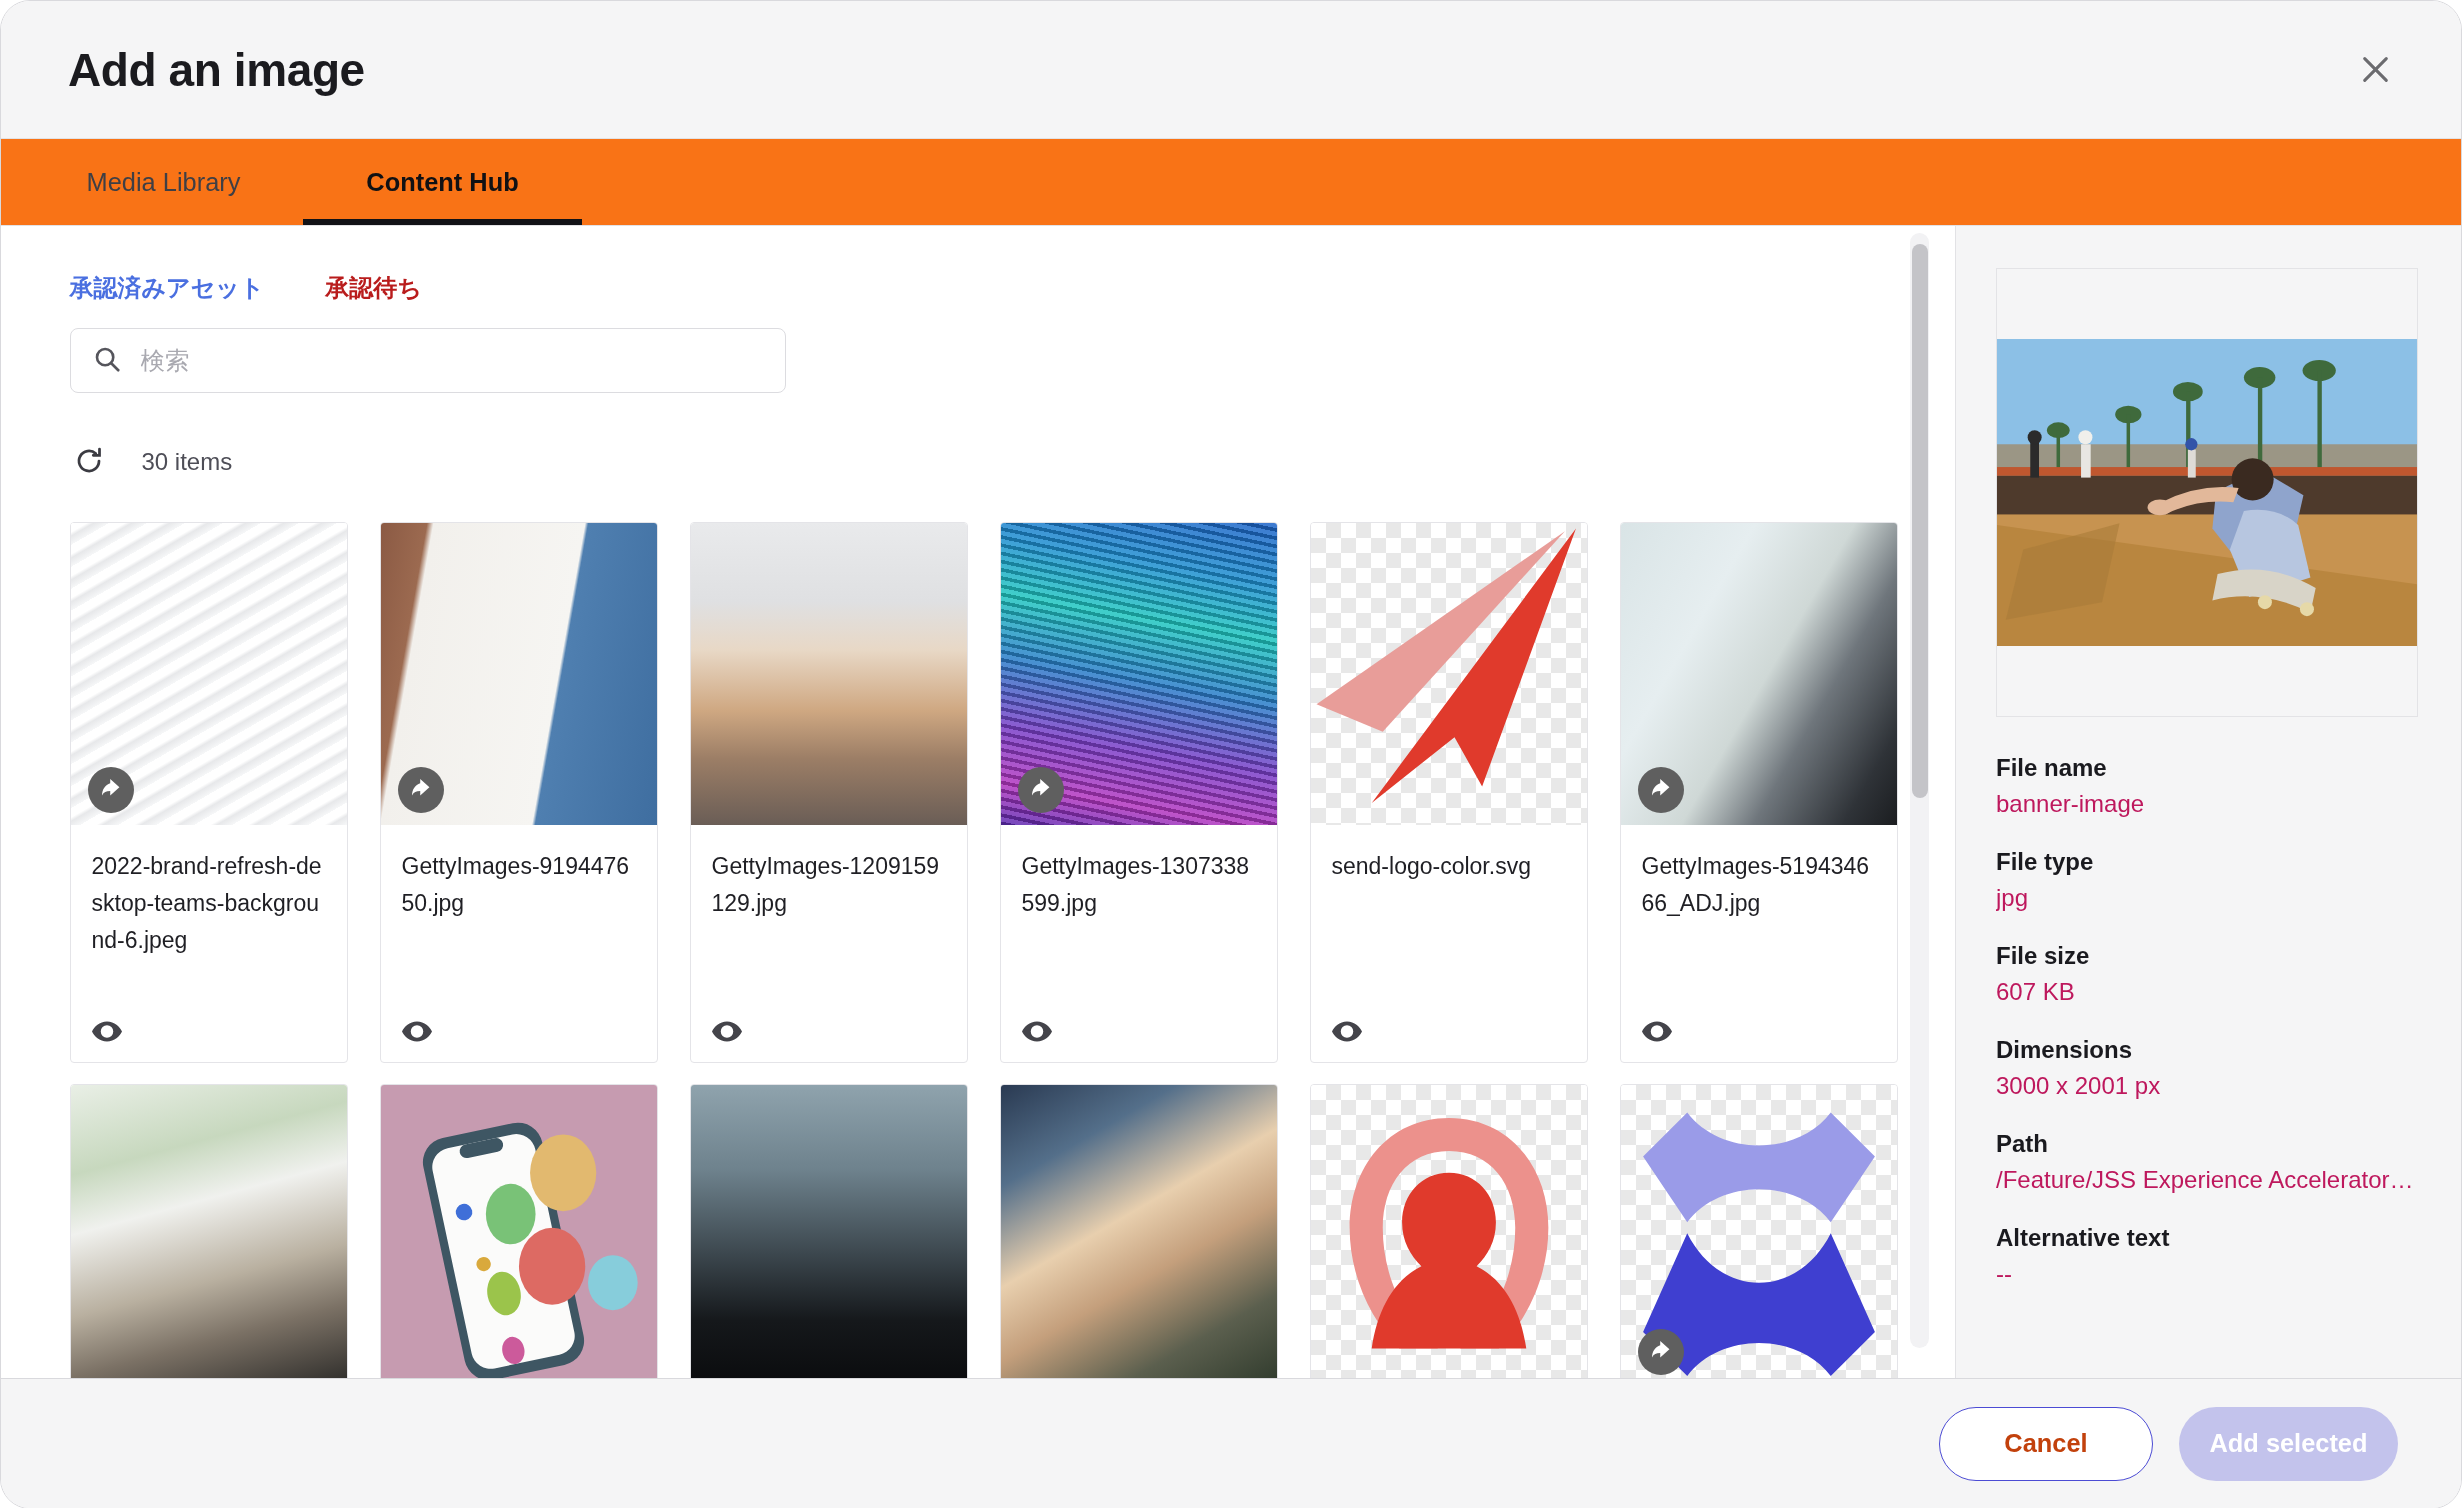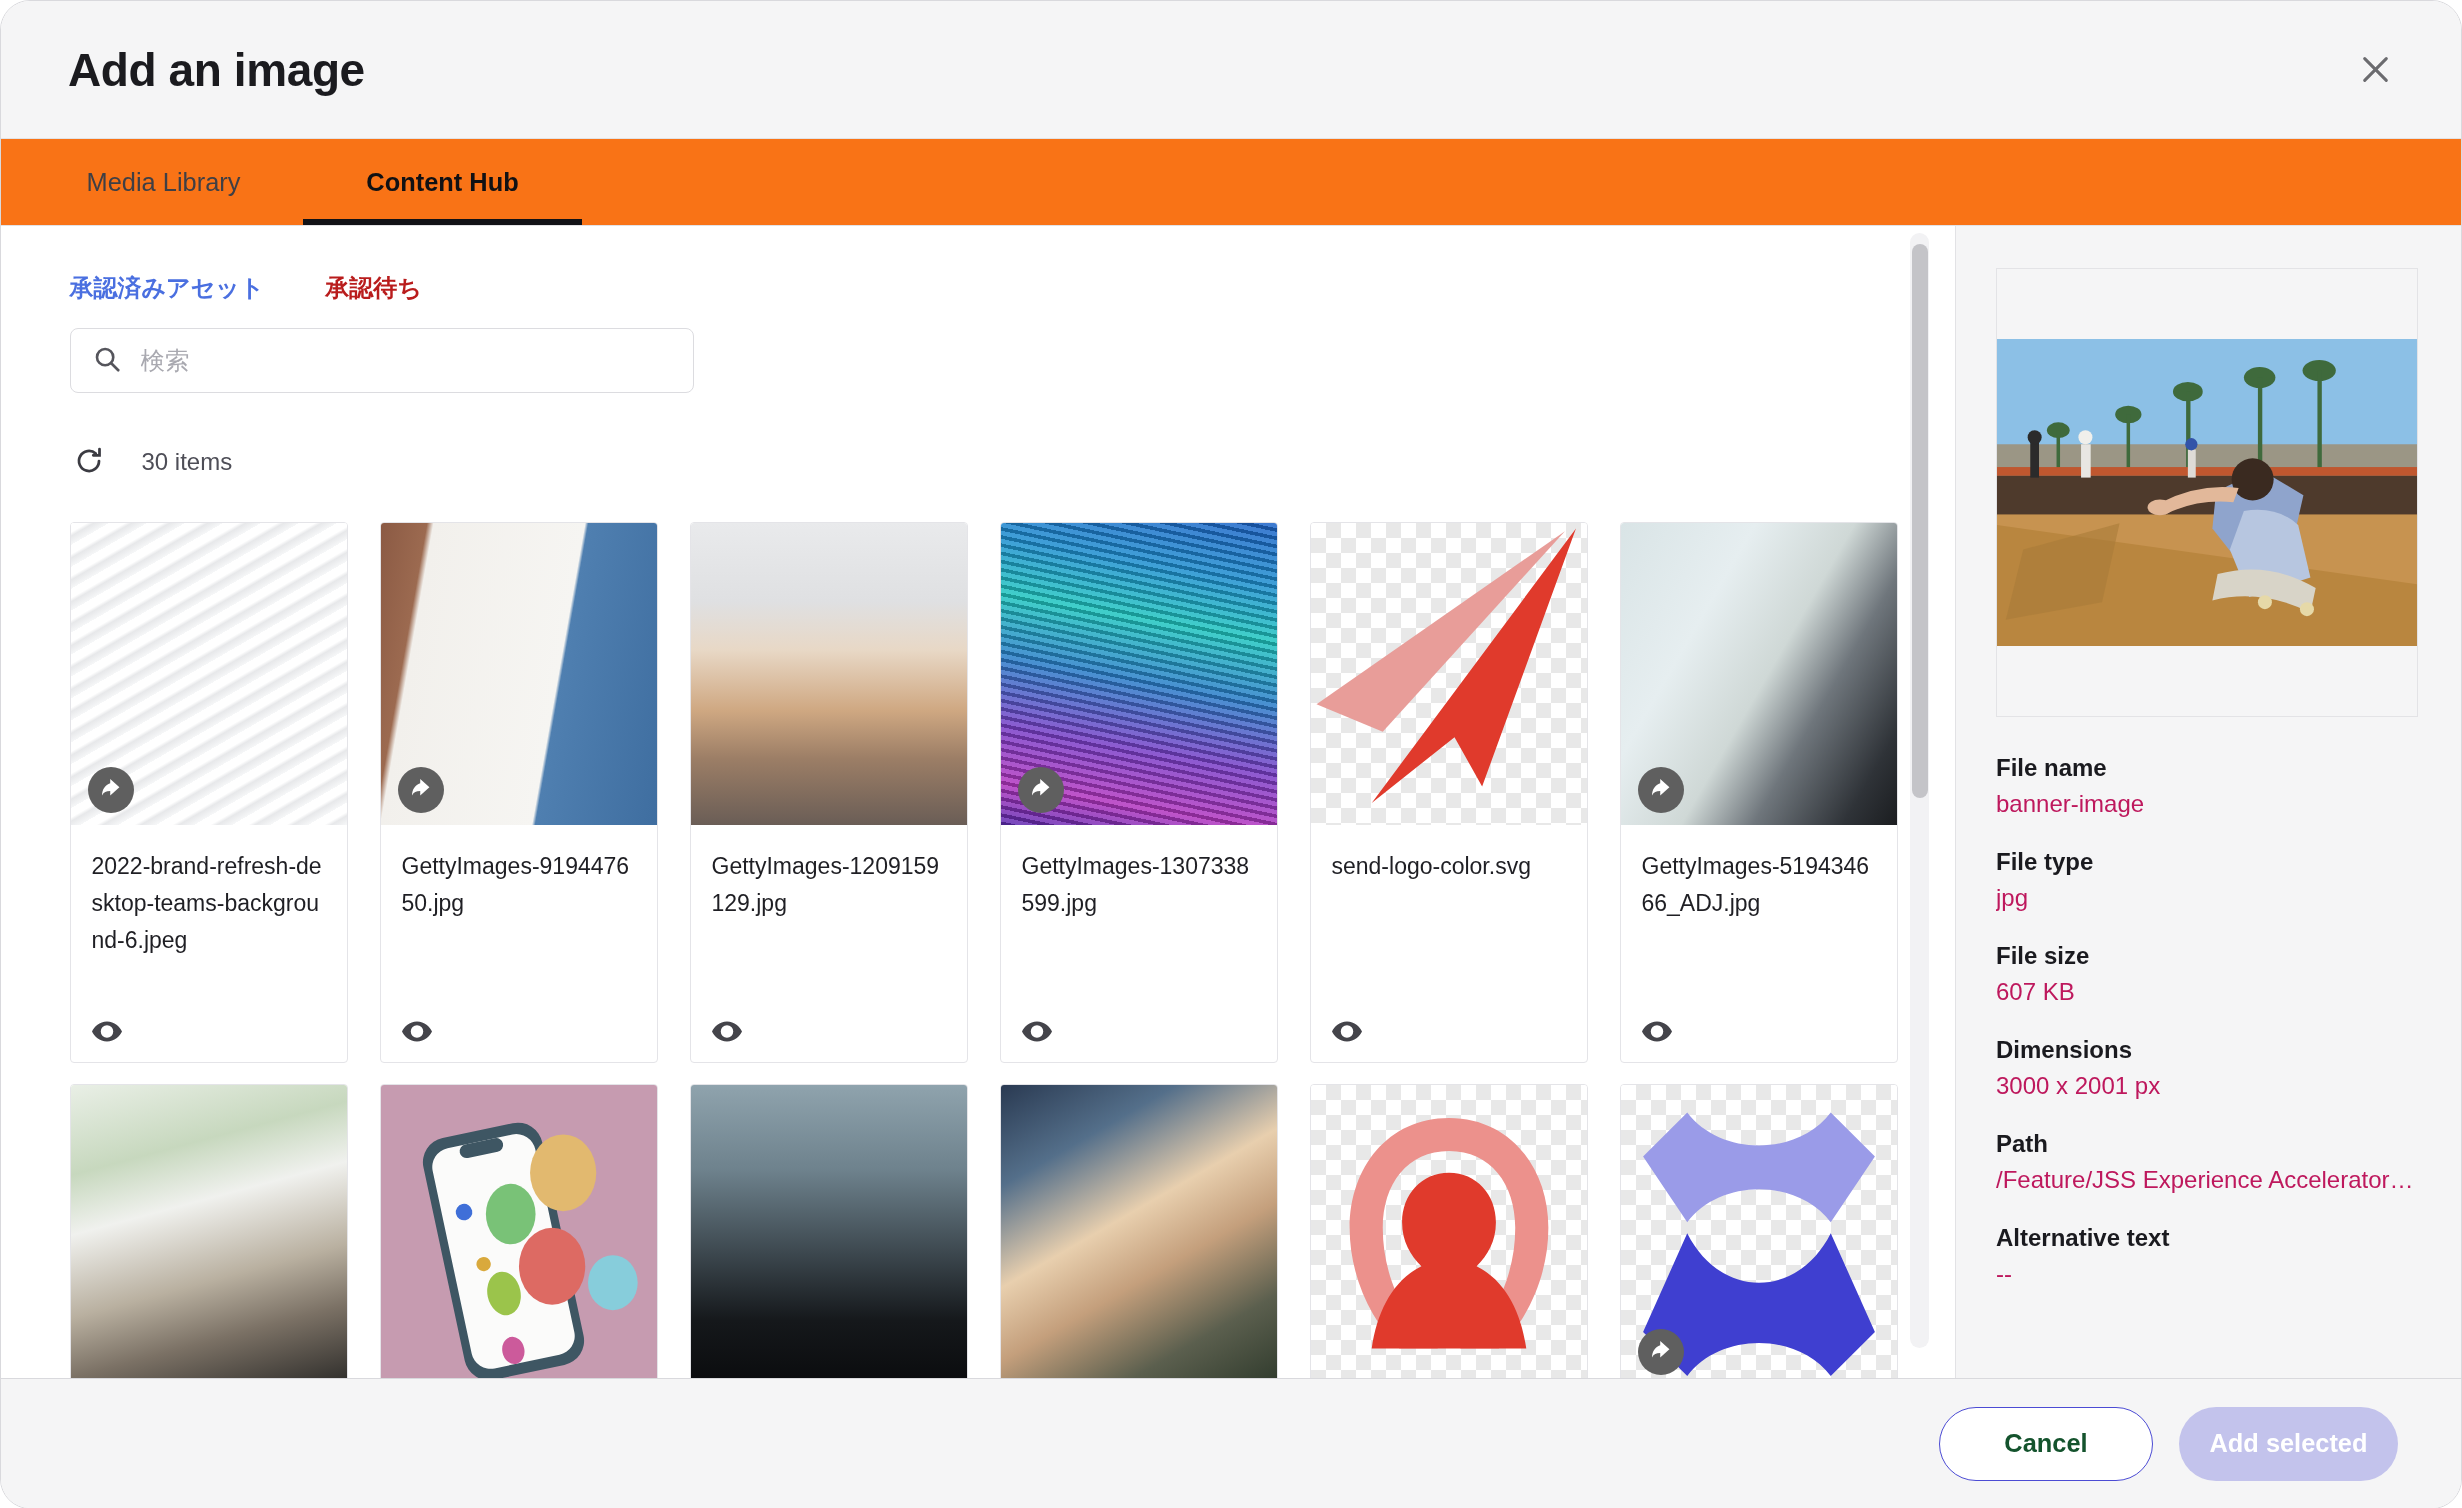--- a/index.html
+++ b/index.html
@@ -108,21 +108,21 @@
     font-size: 24px;
     font-weight: bold;
     color: #b91c1c;
     cursor: pointer;
     white-space: nowrap;
   }
   .subtab.active { color: #4a6fe0; }
 
   .searchbox {
     margin-left: 24.5px;
-    width: 624px;
+    width: 716px;
     height: 65px;
     border: 0.9px solid #dcdce0;
     border-radius: 8px;
     background: #ffffff;
     display: flex;
     align-items: center;
     padding: 8px 21px;
     gap: 19px;
   }
   .searchbox input {
@@ -289,21 +289,21 @@
     border-radius: 37px;
     cursor: pointer;
     height: 74px;
     display: flex;
     align-items: center;
     justify-content: center;
   }
   .btn-secondary {
     min-width: 214px;
     background: #ffffff;
-    color: #14532d;
+    color: #c2410c;
     border: 1.8px solid #4b4bd4;
   }
   .btn-primary {
     min-width: 219px;
     background: #c3c3ec;
     color: #ffffff;
     border: none;
     cursor: default;
   }
 

